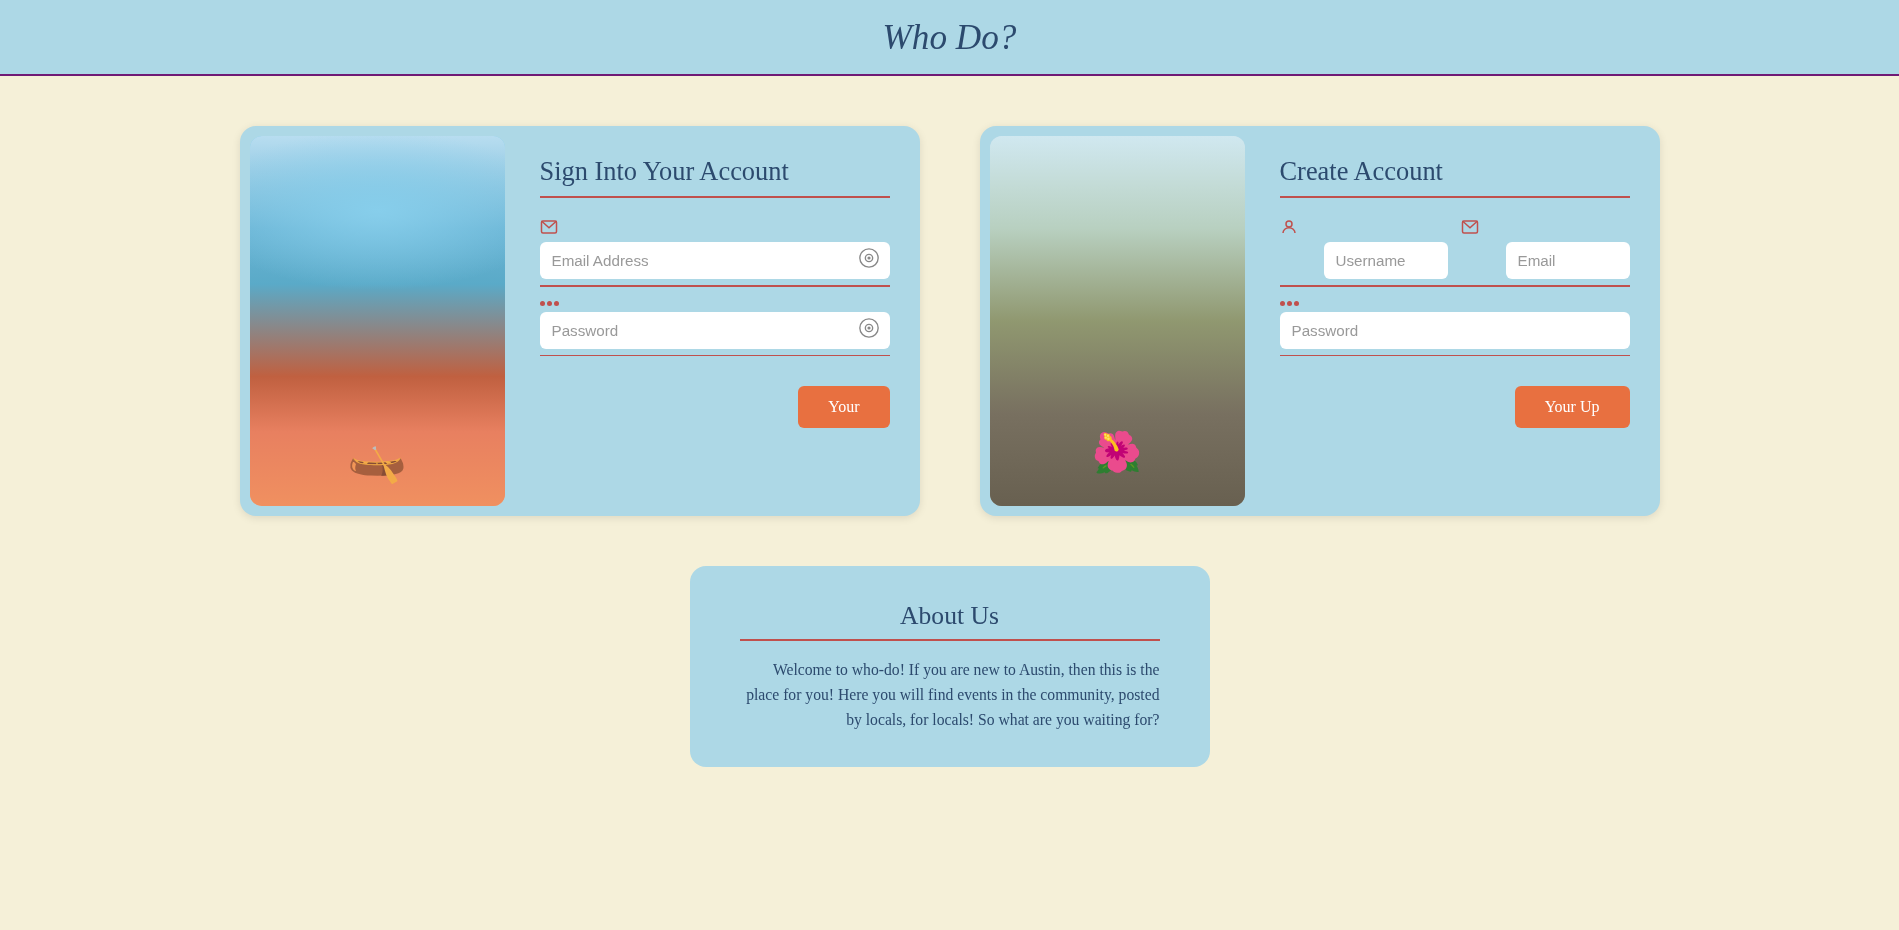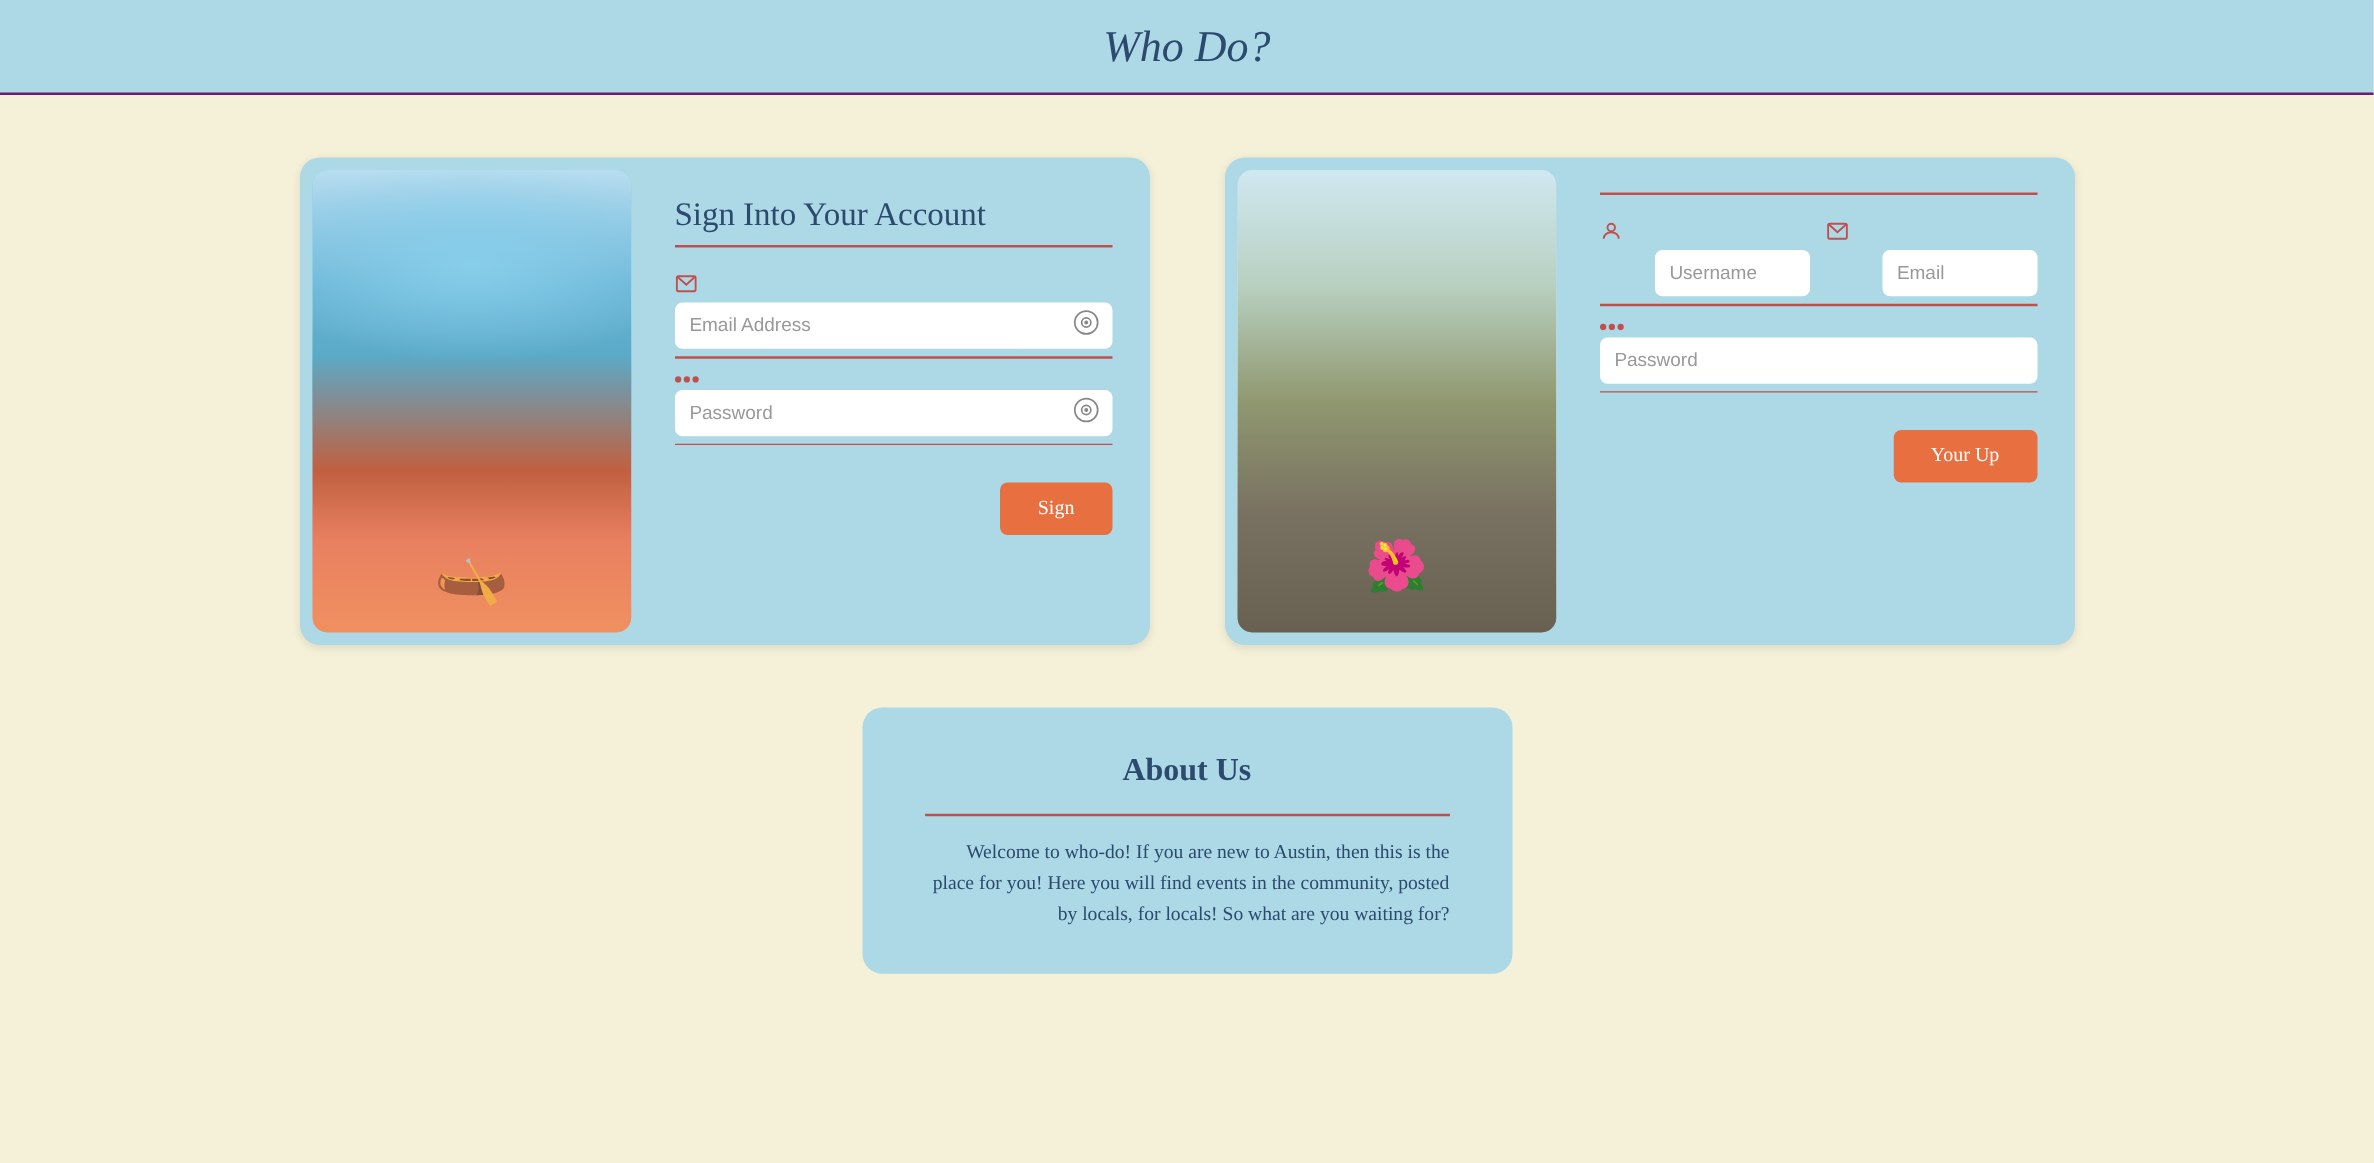--- a/index.html
+++ b/index.html
@@ -231,22 +231,22 @@
       background-color: #add8e6;
       border-radius: 16px;
       padding: 35px 50px 35px;
       width: 520px;
       text-align: center;
     }
 
     .about-title {
       font-size: 1.6rem;
       color: #2c4a6e;
-      font-weight: bold;
-      margin-bottom: 20px;
+      font-weight: normal;
+      margin-bottom: 8px;
     }
 
     .about-underline {
       height: 2px;
       background-color: #c0504d;
       width: 100%;
       margin-bottom: 16px;
     }
 
     .about-text {
@@ -320,28 +320,29 @@
               <circle cx="12" cy="12" r="10"></circle>
               <circle cx="12" cy="12" r="4"></circle>
               <circle cx="12" cy="12" r="1" fill="#888"></circle>
             </svg>
           </span>
         </div>
         <div class="field-underline"></div>
       </div>
 
       <div class="btn-row">
-        <button class="btn-primary">Sign</button>
+        <button class="btn-primary">Your</button>
       </div>
     </div>
   </div>
 
   <div class="card">
     <div class="card-image signup-image"></div>
     <div class="card-form">
+      <h2 class="card-title">Create Account</h2>
       <div class="title-underline"></div>
 
       <div class="field-section">
         <div class="field-icon-row">
           <span class="field-icon icon-person" style="flex:1;">
             <svg viewBox="0 0 24 24" fill="none" stroke="#c0504d" stroke-width="2">
               <circle cx="12" cy="8" r="4"></circle>
               <path d="M4 20c0-4 3.6-7 8-7s8 3 8 7"></path>
             </svg>
           </span>

